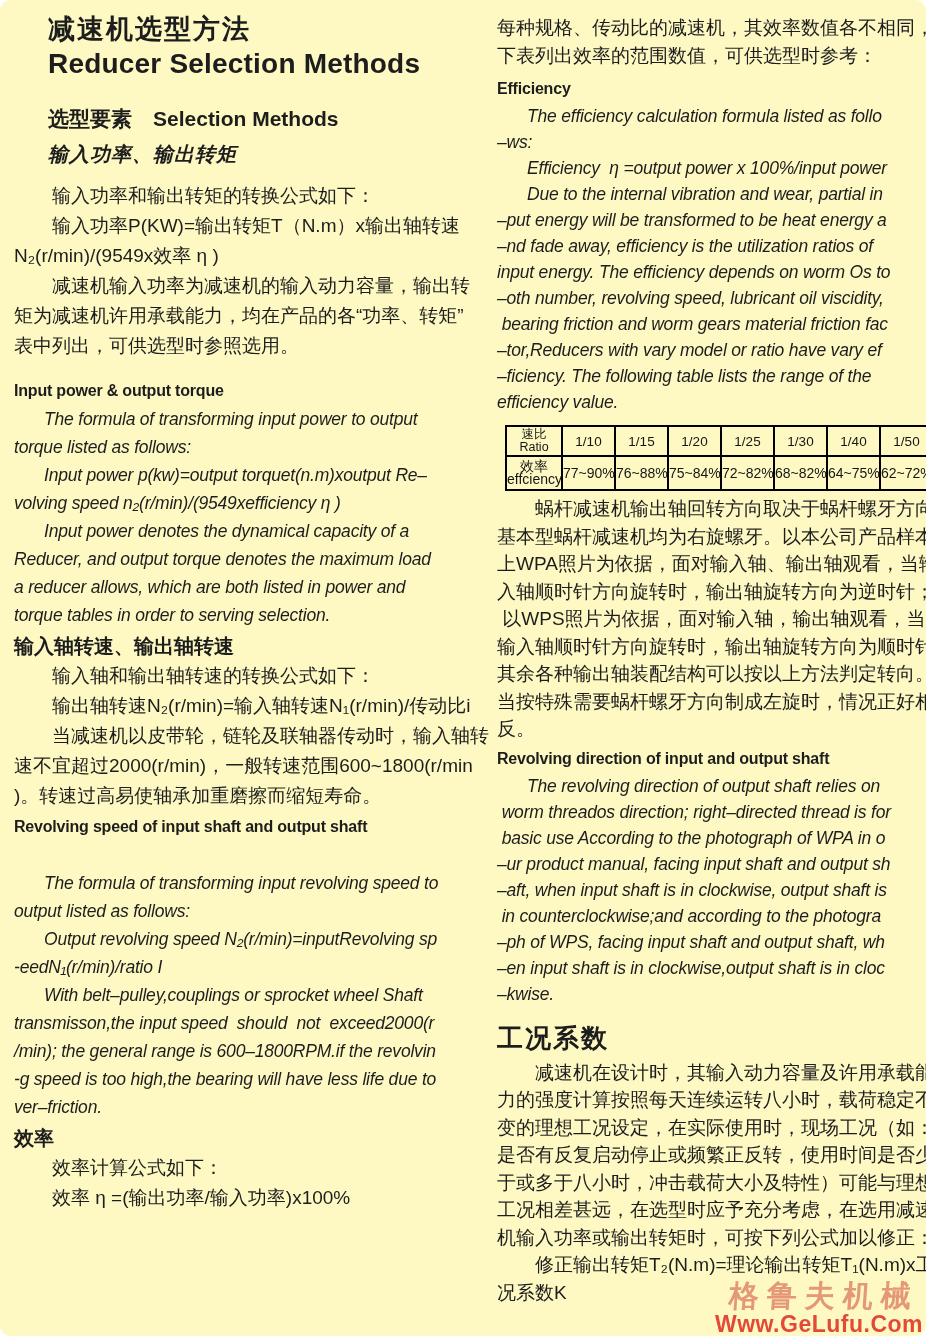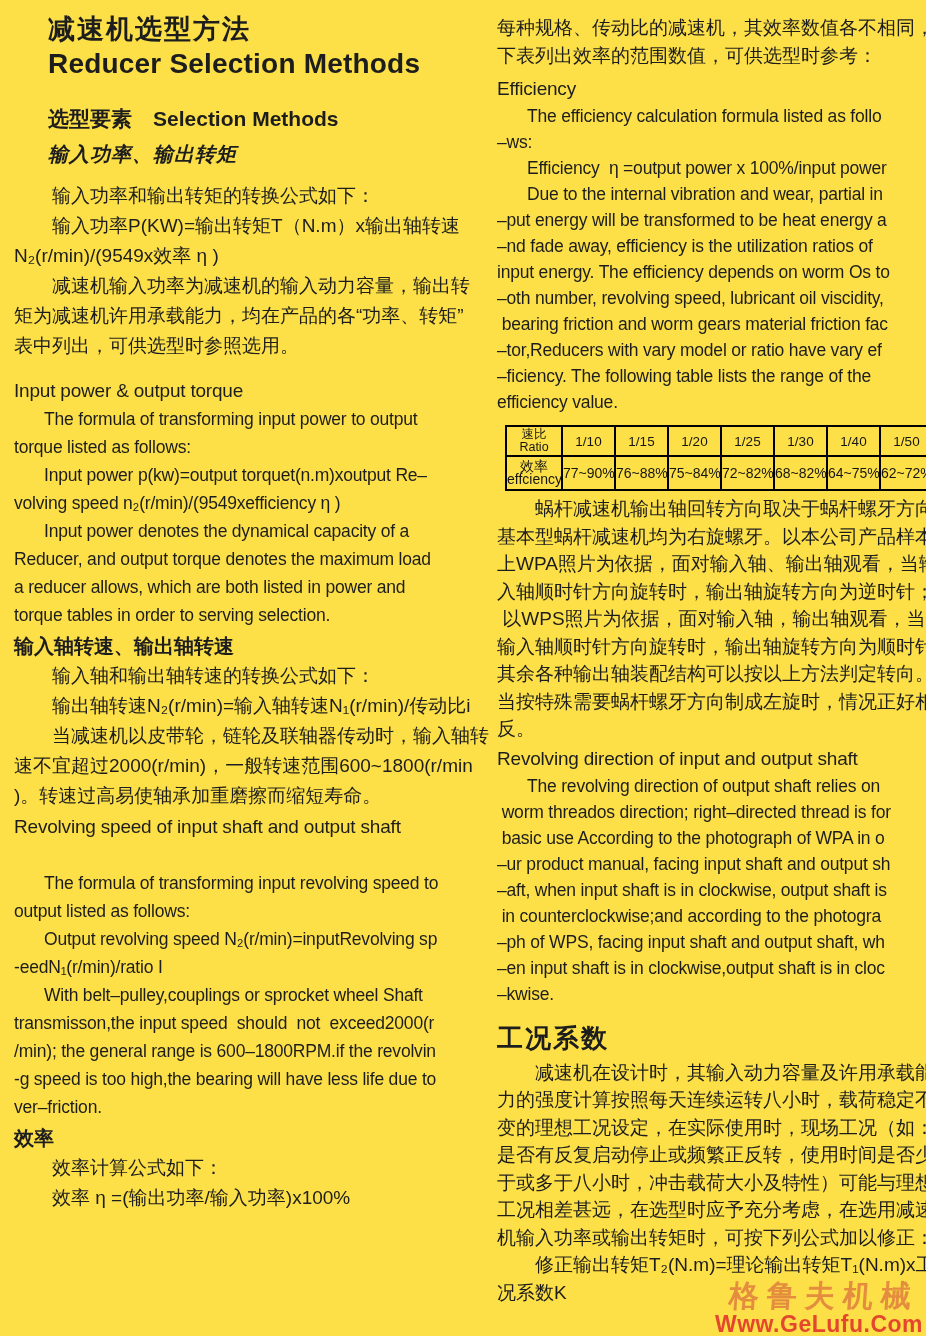--- a/index.html
+++ b/index.html
@@ -1,42 +1,42 @@
 <!DOCTYPE html>
 <html><head>
 <meta charset="utf-8">
 <style>
   html,body{margin:0;padding:0;background:#ffffff;}
   body{
     width:926px;height:1336px;position:relative;overflow:hidden;
     font-family:"Liberation Sans","DejaVu Sans",sans-serif;
     color:#1d1d1d;
   }
-  .page{position:absolute;inset:0;background:#fde047;}
+  .page{position:absolute;inset:0;background:#fef9c3;border-radius:11px;}
   .col{position:absolute;top:0;}
   .col-left{left:14px;width:460px;}
   .col-right{left:497px;width:427px;}
 
   h1,h2,h3,p{margin:0;white-space:pre;}
 
   .doc-title-zh{font-size:27px;font-weight:bold;line-height:32px;margin:13px 0 0 34px;letter-spacing:2px;}
   .doc-title-en{font-size:28px;font-weight:bold;line-height:32px;margin:3px 0 0 34px;letter-spacing:0.2px;}
   .h-sub{font-size:21px;font-weight:bold;line-height:26px;margin:26px 0 0 34px;}
   .h-sub2{font-size:20px;font-weight:bold;line-height:26px;margin:9px 0 0 34px;letter-spacing:1px;font-style:italic;}
 
   .zh{font-size:19px;line-height:30px;}
   .en{font-size:17.5px;line-height:28px;letter-spacing:-0.2px;}
   .col-right .zh{line-height:27.5px;}
   .col-right .en{line-height:26px;}
 
   .ind-zh{text-indent:38px;}
-  .ind-en{text-indent:30px;}
+  .ind-en{text-indent:30px;font-style:italic;}
 
   .h-bold-zh{font-size:20px;font-weight:bold;line-height:30px;}
-  .h-bold-en{font-size:19px;font-weight:normal;line-height:28px;letter-spacing:-0.2px;}
+  .h-bold-en{font-size:16px;font-weight:bold;line-height:28px;letter-spacing:-0.2px;}
   .h-big{font-size:26px;font-weight:bold;line-height:30px;letter-spacing:2px;}
 
   .mt2{margin-top:2px;} .mt6{margin-top:6px;} .mt14{margin-top:14px;}
   .mt16{margin-top:16px;} .mt28{margin-top:28px;}
 
   .eff-table{
     border-collapse:collapse;margin:10px 0 4px 8px;
     table-layout:fixed;width:482px;
   }
   .eff-table td{

